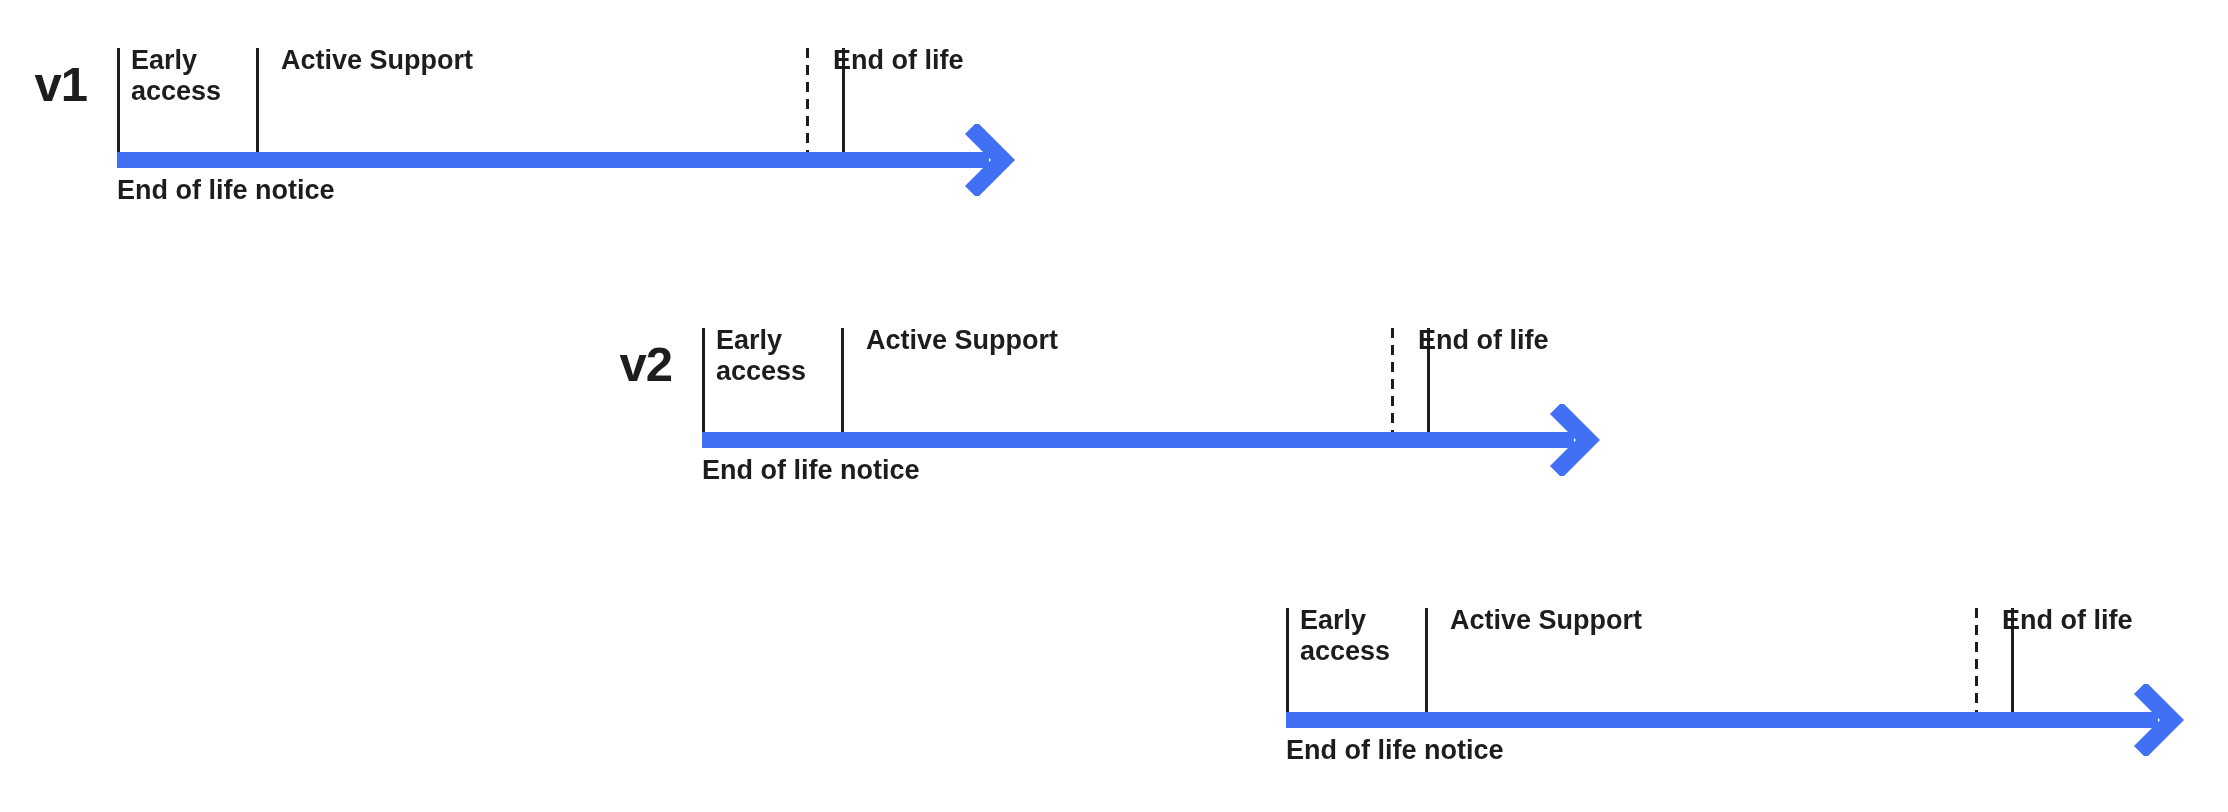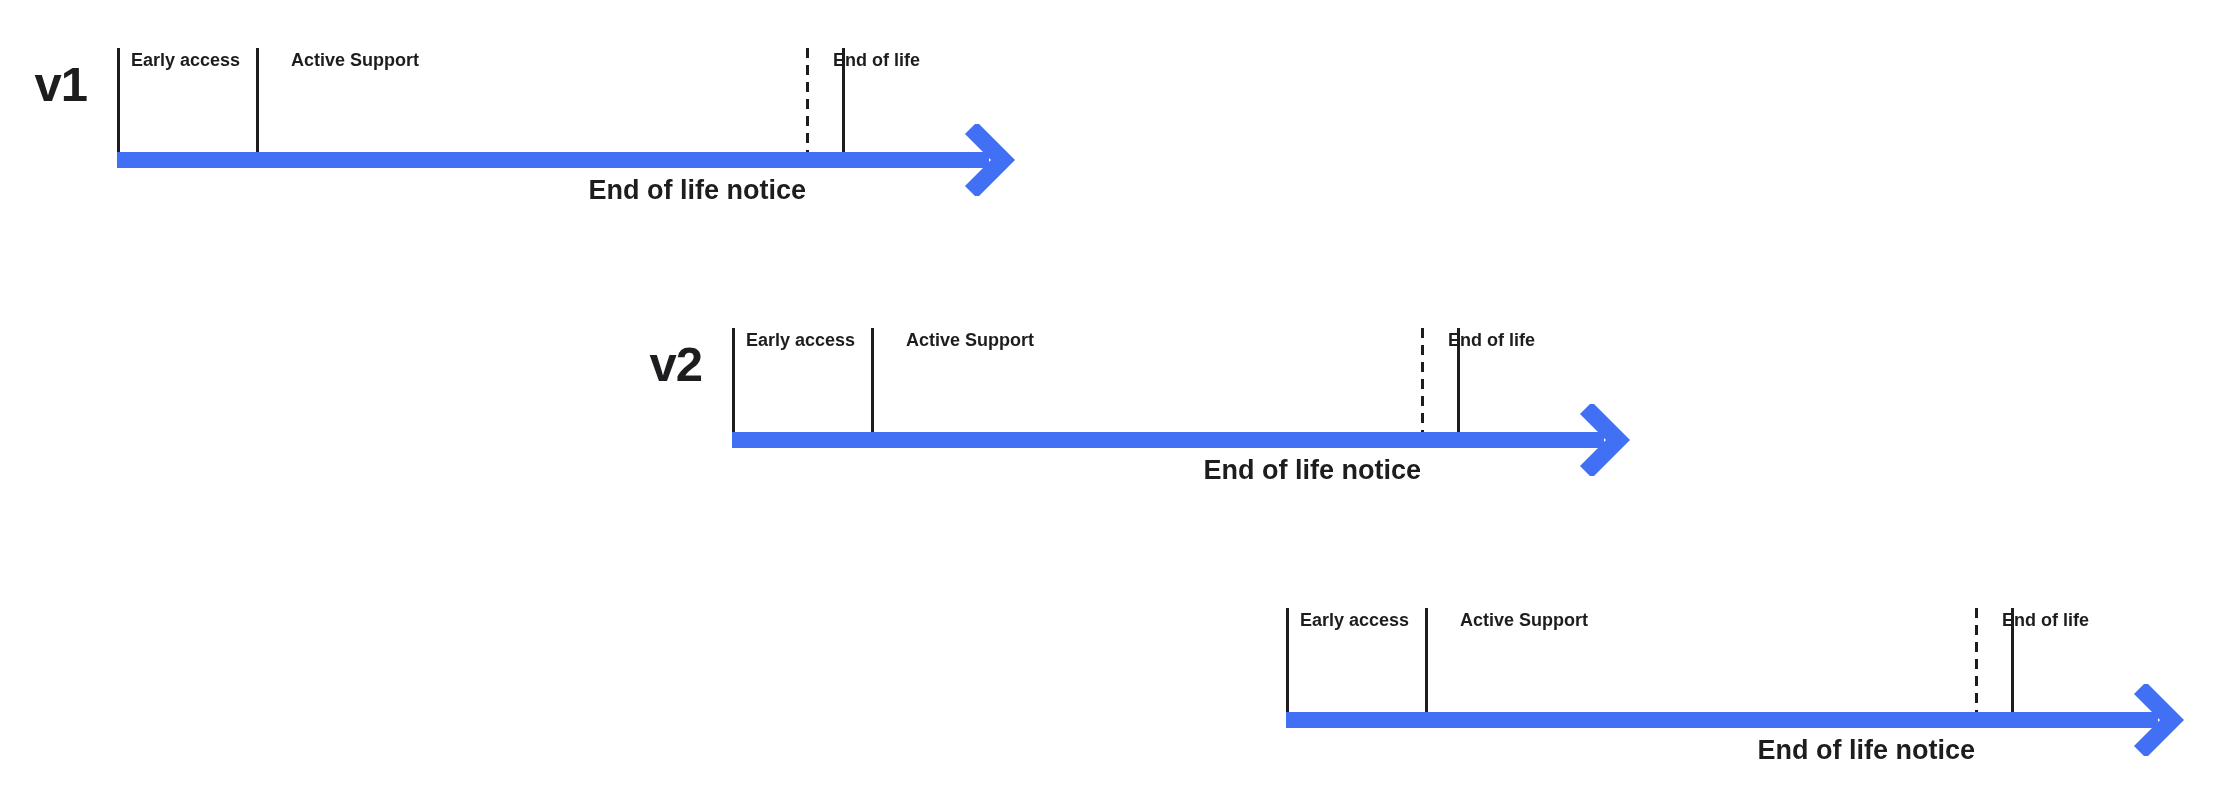--- a/index.html
+++ b/index.html
@@ -22,21 +22,21 @@
     background:var(--bg);
     overflow:hidden;
   }
   
   .timeline-row{
     position:absolute;
     width:920px;
     height:180px;
   }
   .row-v1{left:117px; top:48px;}
-  .row-v2{left:702px; top:328px;margin-left:30px;}
+  .row-v2{left:702px; top:328px;}
   .row-v3{left:1286px; top:608px;}
 
   .version-label{
     position:absolute;
     left:-200px;
     top:10px;
     width:170px;
     text-align:right;
     font-size:49px;
     line-height:52px;
@@ -57,34 +57,33 @@
     );
   }
   .tick-1{left:0;}
   .tick-2{left:139px;}
   .tick-notice{left:689px;}
   .tick-3{left:725px;}
 
   .phase-label{
     position:absolute;
     top:-3px;
-    font-size:18px;
+    font-size:27px;
     line-height:31px;
     white-space:nowrap;
   }
   .label-early{left:14px; width:110px; white-space:normal;}
-  .label-active{left:174px;}
+  .label-active{left:164px;}
   .label-eol{left:716px;}
 
   .notice-label{
     position:absolute;
     top:127px;
     left:0;
     width:689px;
-    text-align:right;
     font-size:27px;
     line-height:31px;
     white-space:nowrap;
   }
 
   .arrow{
     position:absolute;
     left:0;
     top:76px;
     display:block;

